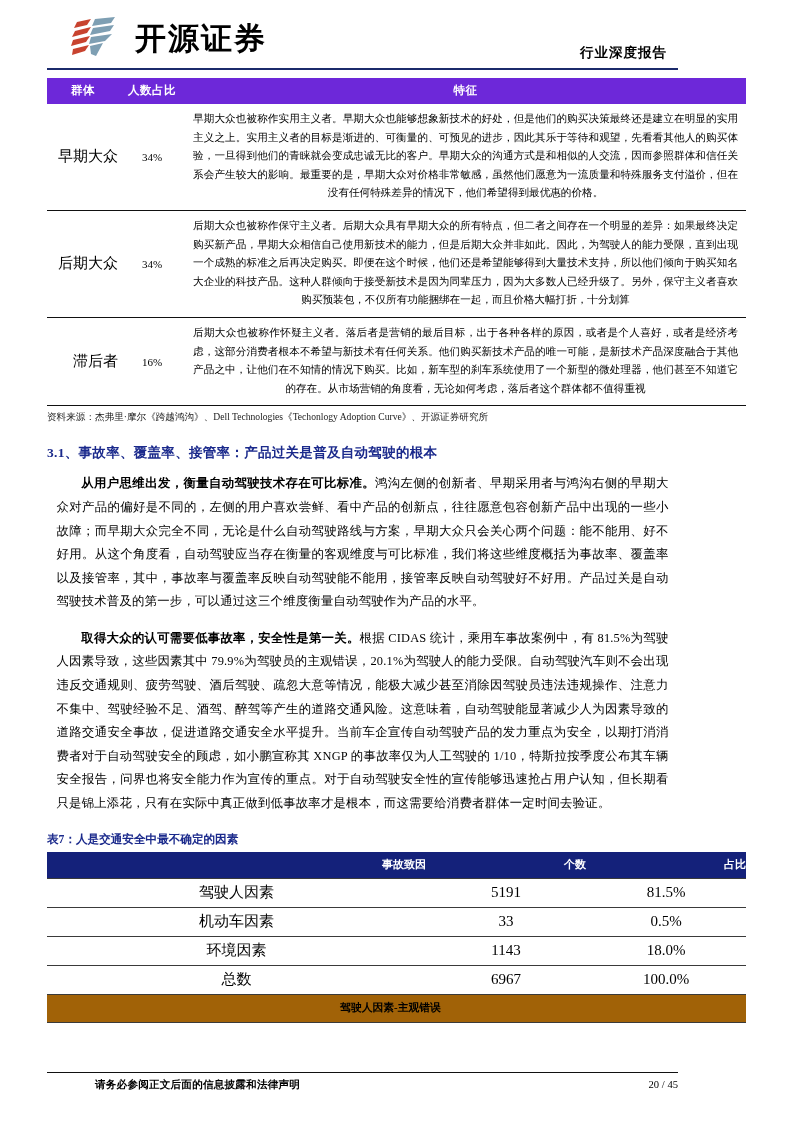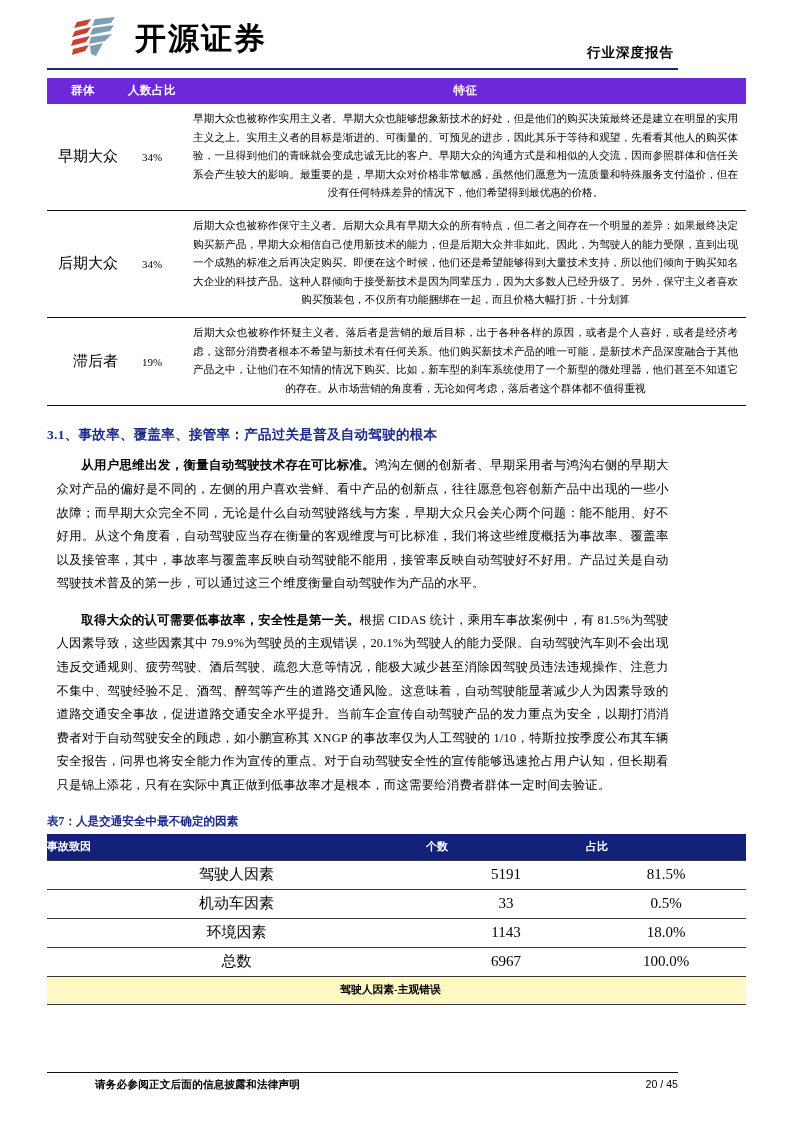--- a/index.html
+++ b/index.html
@@ -36,21 +36,21 @@
     align-items: center;
   }
   .logo-mark {
     position: relative;
     width: 56px;
     height: 46px;
     margin-right: 10px;
   }
   .report-type {
     position: absolute;
-    right: 4px;
+    right: 11px;
     top: 44px;
     font-size: 13.5px;
     font-weight: bold;
     letter-spacing: 1px;
     font-family: "Liberation Serif", "DejaVu Serif", serif;
     text-align: right;
   }
   .header-rule {
     position: absolute;
     left: 0;
@@ -144,35 +144,35 @@
     width: 699px;
     border-collapse: collapse;
     table-layout: fixed;
     margin: 0 auto;
   }
   .t7 .hdr td {
     background: #14217a;
     color: #ffffff;
     font-weight: bold;
     font-size: 11px;
-    text-align: left;
+    text-align: right;
     padding: 5px 0 6px 0;
     margin-left: 6px;
   }
   .t7 td {
     font-size: 15px;
     text-align: center;
     padding: 4px 0 5px 0;
     border-bottom: 1px solid #3a3a3a;
   }
   .t7 col.c1 { width: 379px; }
   .t7 col.c2 { width: 160px; }
   .t7 col.c3 { width: 160px; }
   .t7 tr.sub td {
-    background: #fef9c3;
+    background: #a16207;
     font-weight: bold;
     font-size: 10.8px;
     padding: 6px 12px 7px 0;
     border-bottom: 1px solid #3a3a3a;
     border-top: 1.4px solid #111;
   }
 
   
   .footer {
     position: absolute;
@@ -185,21 +185,21 @@
     background: #111;
     margin-bottom: 5px;
   }
   .footer-row {
     display: flex;
     justify-content: space-between;
     align-items: baseline;
     font-size: 10.6px;
   }
   .footer-note { font-weight: bold; letter-spacing: .2px; margin-left: 48px; }
-  .footer-page { font-family: Liberation Sans, sans-serif; }
+  .footer-page { font-family: Liberation Serif, serif; }
 </style>
 </head>
 <body>
 
 <div class="page">
 
   <div class="header">
     <div class="logo-wrap">
       <span class="logo-mark">
         <svg width="56" height="46" viewBox="0 0 56 46" xmlns="http://www.w3.org/2000/svg">
@@ -240,25 +240,26 @@
         <td class="pct">34%</td>
         <td class="feat">早期大众也被称作实用主义者。早期大众也能够想象新技术的好处，但是他们的购买决策最终还是建立在明显的实用主义之上。实用主义者的目标是渐进的、可衡量的、可预见的进步，因此其乐于等待和观望，先看看其他人的购买体验，一旦得到他们的青睐就会变成忠诚无比的客户。早期大众的沟通方式是和相似的人交流，因而参照群体和信任关系会产生较大的影响。最重要的是，早期大众对价格非常敏感，虽然他们愿意为一流质量和特殊服务支付溢价，但在没有任何特殊差异的情况下，他们希望得到最优惠的价格。</td>
       </tr>
       <tr class="body-row">
         <td class="grp">后期大众</td>
         <td class="pct">34%</td>
         <td class="feat">后期大众也被称作保守主义者。后期大众具有早期大众的所有特点，但二者之间存在一个明显的差异：如果最终决定购买新产品，早期大众相信自己使用新技术的能力，但是后期大众并非如此。因此，为驾驶人的能力受限，直到出现一个成熟的标准之后再决定购买。即便在这个时候，他们还是希望能够得到大量技术支持，所以他们倾向于购买知名大企业的科技产品。这种人群倾向于接受新技术是因为同辈压力，因为大多数人已经升级了。另外，保守主义者喜欢购买预装包，不仅所有功能捆绑在一起，而且价格大幅打折，十分划算</td>
       </tr>
       <tr class="body-row last">
         <td class="grp">滞后者</td>
-        <td class="pct">19%</td>
+        <td class="pct">16%</td>
         <td class="feat">后期大众也被称作怀疑主义者。落后者是营销的最后目标，出于各种各样的原因，或者是个人喜好，或者是经济考虑，这部分消费者根本不希望与新技术有任何关系。他们购买新技术产品的唯一可能，是新技术产品深度融合于其他产品之中，让他们在不知情的情况下购买。比如，新车型的刹车系统使用了一个新型的微处理器，他们甚至不知道它的存在。从市场营销的角度看，无论如何考虑，落后者这个群体都不值得重视</td>
       </tr>
     </tbody>
   </table>
+  <div class="src">资料来源：杰弗里·摩尔《跨越鸿沟》、Dell Technologies《Techonlogy Adoption Curve》、开源证券研究所</div>
 
   <h2 class="sec">3.1、事故率、覆盖率、接管率：产品过关是普及自动驾驶的根本</h2>
 
   <p class="body">
     <b>从用户思维出发，衡量自动驾驶技术存在可比标准。</b><span>鸿沟左侧的创新者、早期采用者与鸿沟右侧的早期大众对产品的偏好是不同的，左侧的用户喜欢尝鲜、看中产品的创新点，往往愿意包容创新产品中出现的一些小故障；而早期大众完全不同，无论是什么自动驾驶路线与方案，早期大众只会关心两个问题：能不能用、好不好用。从这个角度看，自动驾驶应当存在衡量的客观维度与可比标准，我们将这些维度概括为事故率、覆盖率以及接管率，其中，事故率与覆盖率反映自动驾驶能不能用，接管率反映自动驾驶好不好用。产品过关是自动驾驶技术普及的第一步，可以通过这三个维度衡量自动驾驶作为产品的水平。</span>
   </p>
   <p class="body">
     <b>取得大众的认可需要低事故率，安全性是第一关。</b><span>根据 CIDAS 统计，乘用车事故案例中，有 81.5%为驾驶人因素导致，这些因素其中 79.9%为驾驶员的主观错误，20.1%为驾驶人的能力受限。自动驾驶汽车则不会出现违反交通规则、疲劳驾驶、酒后驾驶、疏忽大意等情况，能极大减少甚至消除因驾驶员违法违规操作、注意力不集中、驾驶经验不足、酒驾、醉驾等产生的道路交通风险。这意味着，自动驾驶能显著减少人为因素导致的道路交通安全事故，促进道路交通安全水平提升。当前车企宣传自动驾驶产品的发力重点为安全，以期打消消费者对于自动驾驶安全的顾虑，如小鹏宣称其 XNGP 的事故率仅为人工驾驶的 1/10，特斯拉按季度公布其车辆安全报告，问界也将安全能力作为宣传的重点。对于自动驾驶安全性的宣传能够迅速抢占用户认知，但长期看只是锦上添花，只有在实际中真正做到低事故率才是根本，而这需要给消费者群体一定时间去验证。</span>
   </p>
 

